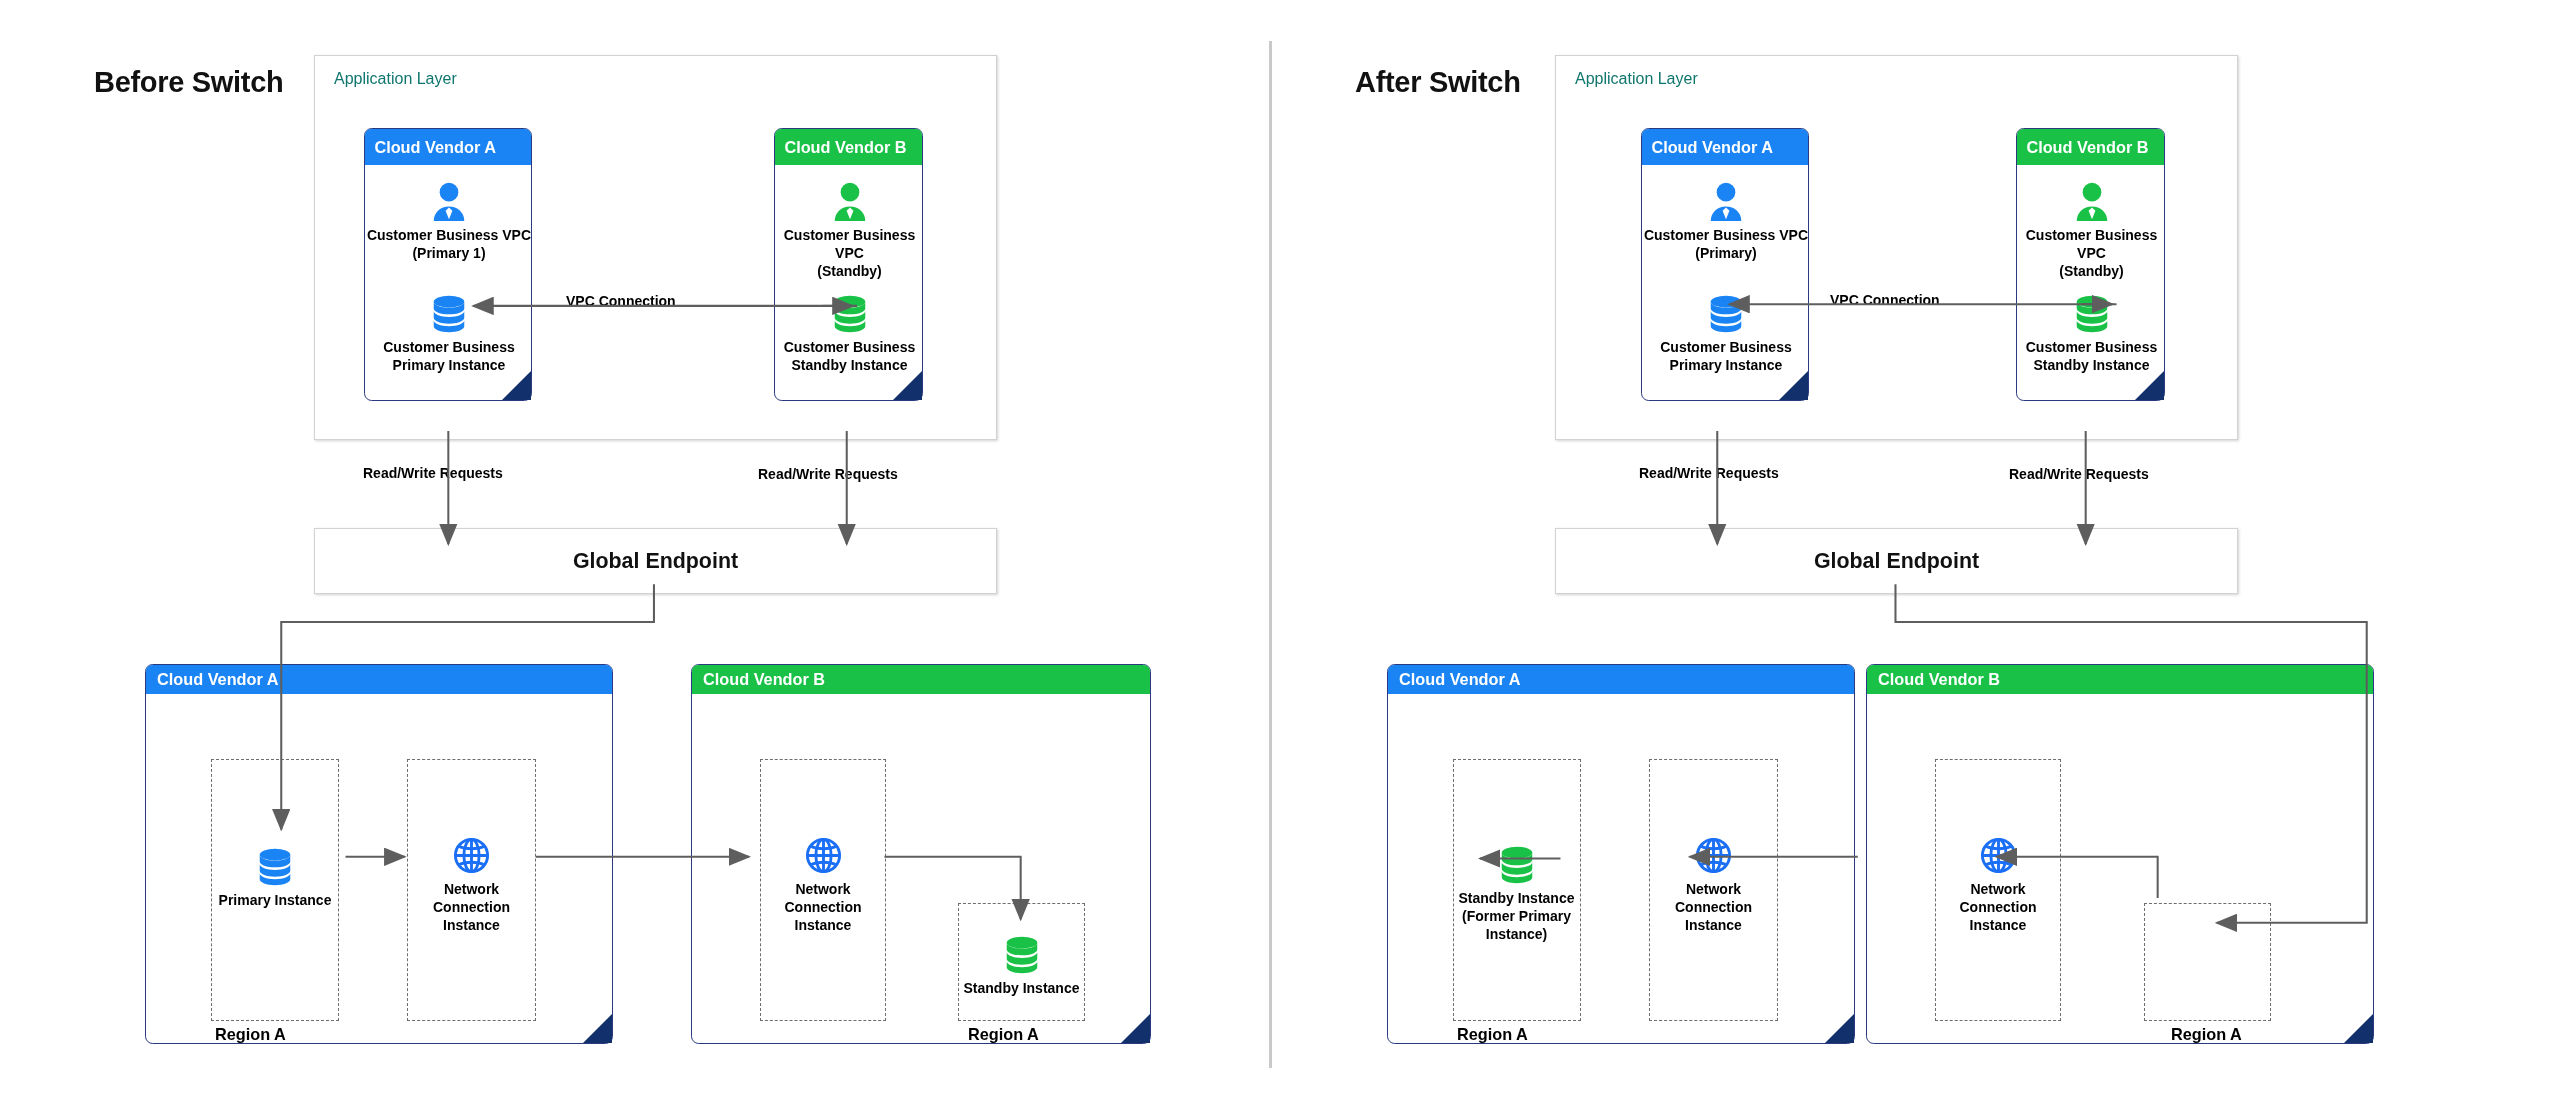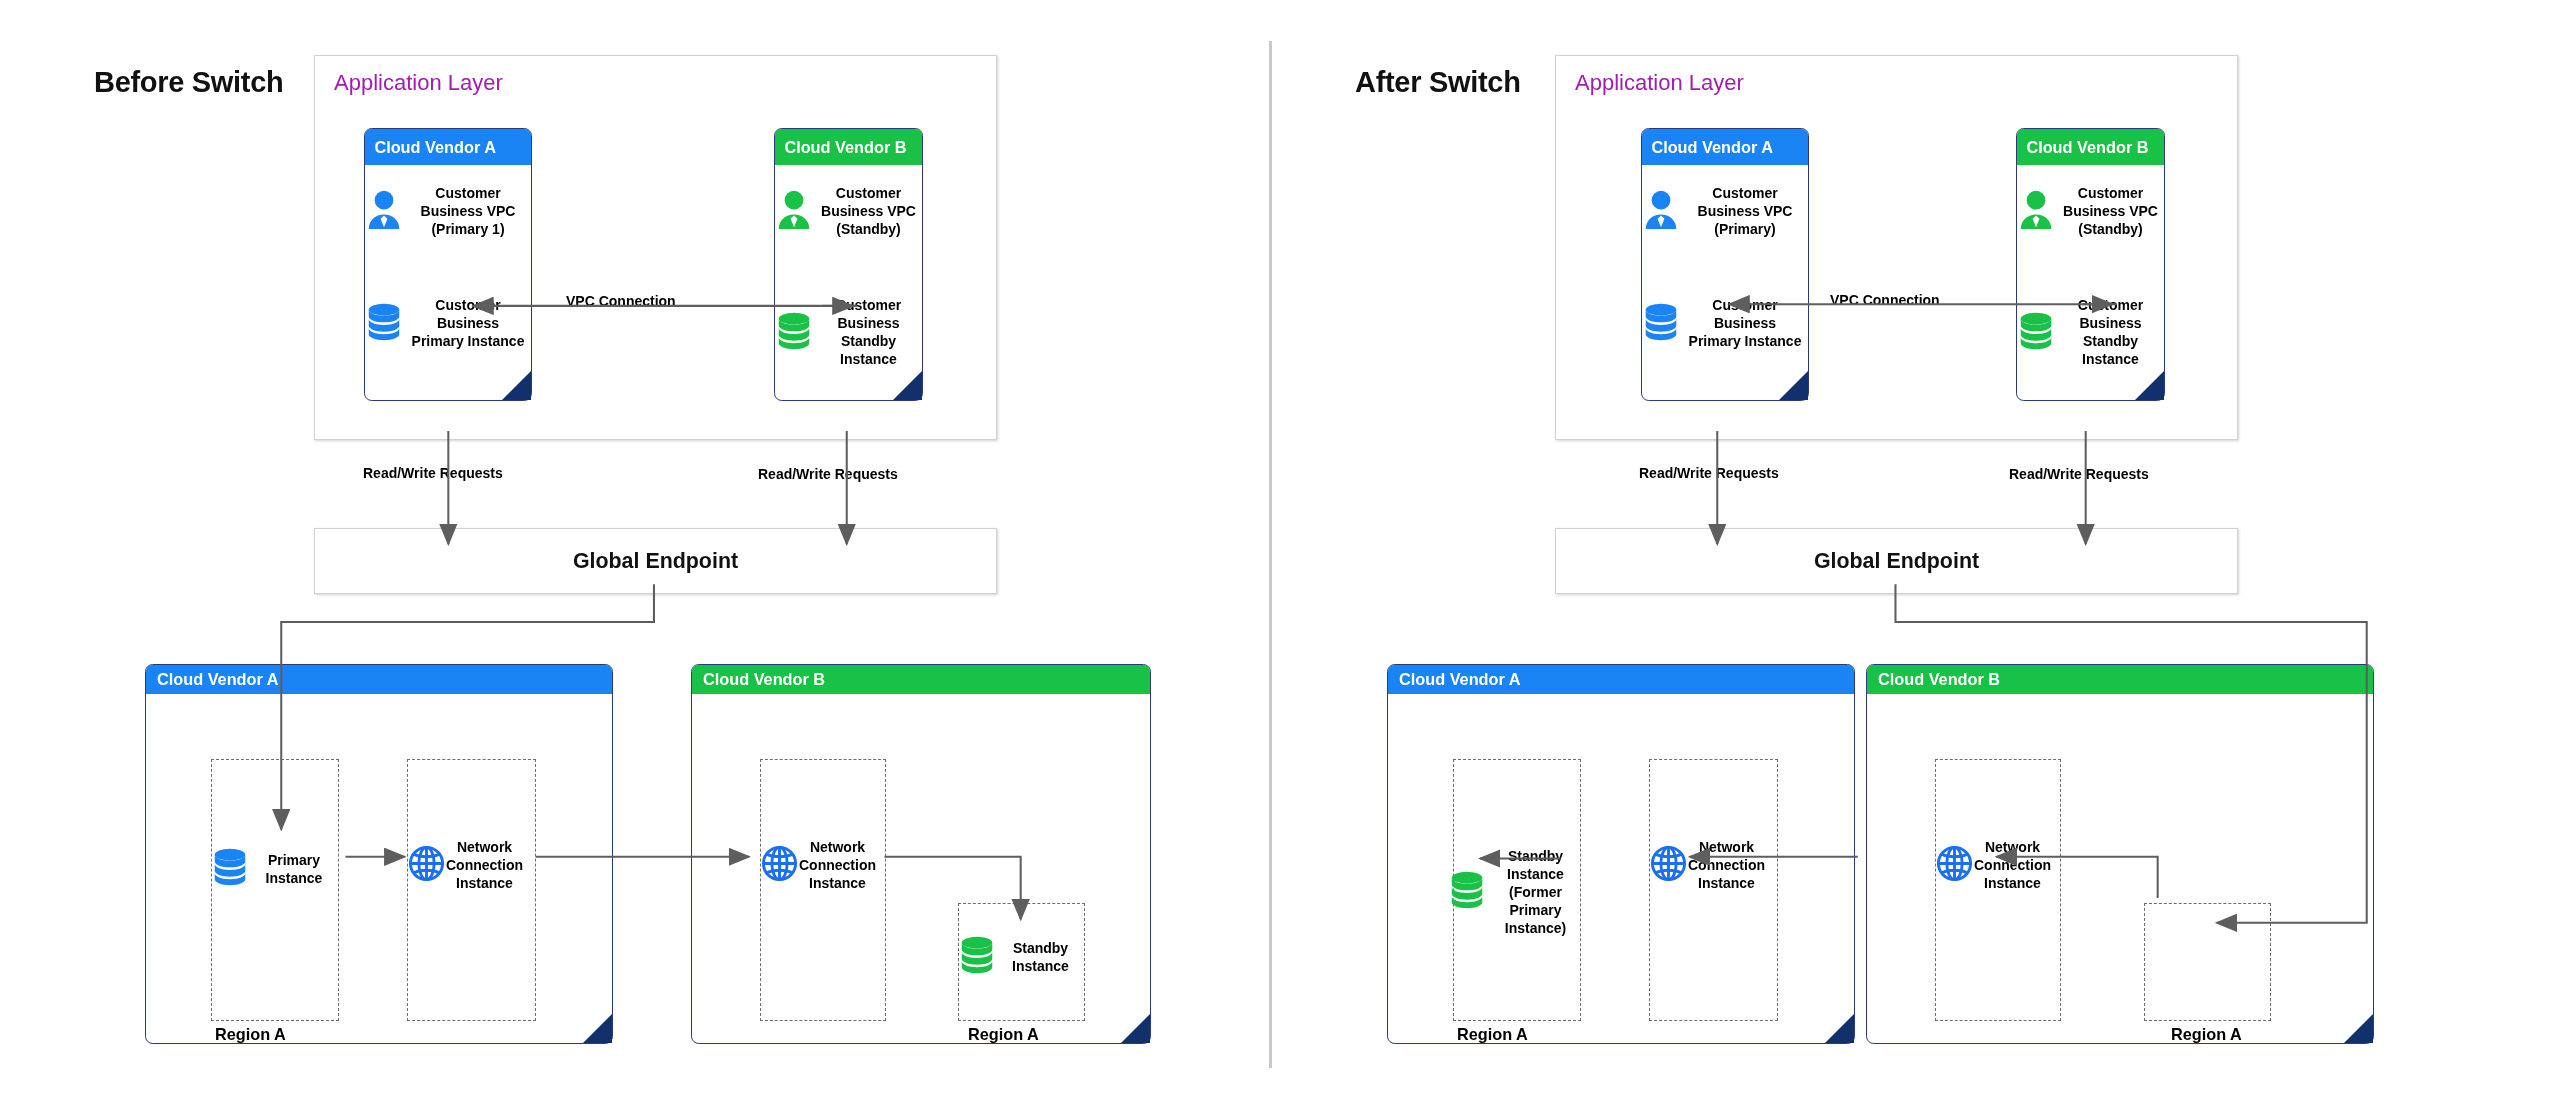--- a/index.html
+++ b/index.html
@@ -7,21 +7,21 @@
        font-family:"Liberation Sans","DejaVu Sans",sans-serif;color:#000;}
   .panel{position:absolute;top:8px;height:1113px;}
   .panel-title{position:absolute;font-size:29px;font-weight:bold;color:#111;
                letter-spacing:-0.3px;white-space:nowrap;}
   .divider{position:absolute;left:1269px;top:41px;width:2.6px;height:1027px;
            background:#c9c9c9;}
 
   
   .applayer{position:absolute;background:#fff;border:0.9px solid #d2d2d2;
             box-shadow:0.9px 0.9px 2.6px rgba(0,0,0,.18);}
-  .applayer-label{position:absolute;left:19px;top:13.7px;font-size:22px;color:#a21caf;}
+  .applayer-label{position:absolute;left:19px;top:13.7px;font-size:16px;color:#0f766e;}
 
   
   .vcard{position:absolute;background:#fff;border:1.7px solid #2b3a80;
          border-radius:7.7px;box-sizing:border-box;}
   .vcard-head{position:absolute;left:0;right:0;top:0;height:36px;
               border-radius:6px 6px 0 0;display:flex;align-items:center;}
   .vcard-head span{font-size:16.3px;font-weight:bold;color:#fff;margin-left:9.4px;
                    white-space:nowrap;}
   .vcard-head.blue{background:#1a84f5;}
   .vcard-head.green{background:#19c246;}
@@ -40,21 +40,21 @@
   
   .dashed{position:absolute;border:1.7px dashed #6d6d6d;box-sizing:border-box;background:transparent;}
 
   
   .plainbox{position:absolute;background:#fff;border:0.9px solid #d2d2d2;
             box-shadow:0.9px 0.9px 2.6px rgba(0,0,0,.18);display:flex;
             align-items:center;justify-content:center;}
   .plainbox span{font-size:21.4px;font-weight:bold;color:#111;}
 
   
-  .node{position:absolute;display:flex;flex-direction:row;align-items:center;}
+  .node{position:absolute;display:flex;flex-direction:column;align-items:center;}
   .node .cap{font-size:14px;font-weight:bold;line-height:1.28;text-align:center;
              color:#000;margin-top:3.4px;white-space:pre-line;}
   .icon{display:block;}
 
   
   .flabel{position:absolute;font-size:14px;font-weight:bold;color:#000;
           white-space:nowrap;text-align:center;}
   .region{position:absolute;font-size:16.3px;font-weight:bold;color:#000;white-space:nowrap;}
 
   

